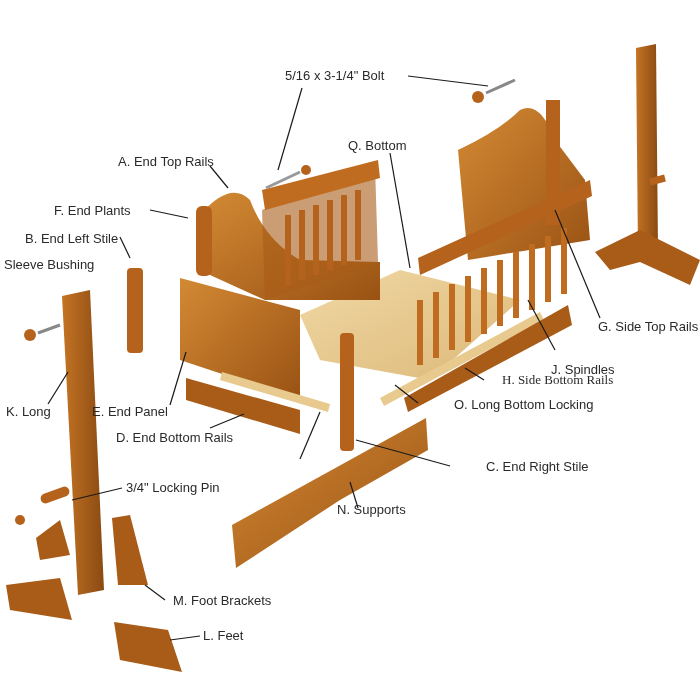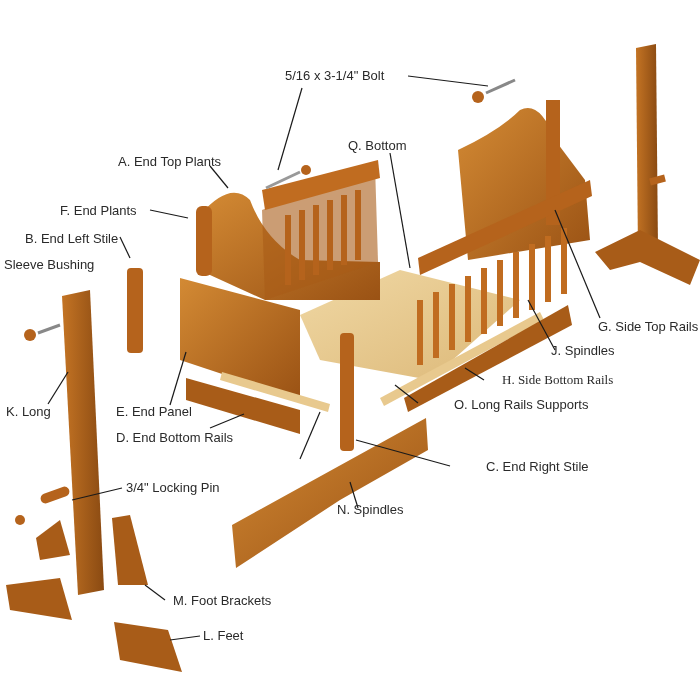--- a/index.html
+++ b/index.html
@@ -119,29 +119,29 @@
       <line x1="450" y1="466" x2="356" y2="440"></line>
       <line x1="122" y1="488" x2="72" y2="500"></line>
       <line x1="358" y1="508" x2="350" y2="482"></line>
       <line x1="165" y1="600" x2="145" y2="585"></line>
       <line x1="200" y1="636" x2="170" y2="640"></line>
     </g>
   </svg>
 
   <span class="lbl" style="left:285px;top:68px;">5/16 x 3-1/4" Bolt</span>
   <span class="lbl" style="left:348px;top:138px;">Q. Bottom</span>
-  <span class="lbl" style="left:118px;top:154px;">A. End Top Plants</span>
-  <span class="lbl" style="left:60px;top:203px;">F. End Plants</span>
+  <span class="lbl" style="left:118px;top:154px;">A. End Top Rails</span>
+  <span class="lbl" style="left:54px;top:203px;">F. End Plants</span>
   <span class="lbl" style="left:25px;top:231px;">B. End Left Stile</span>
   <span class="lbl" style="left:4px;top:257px;">Sleeve Bushing</span>
   <span class="lbl" style="left:578px;top:319px;margin-left:20px;">G. Side Top Rails</span>
-  <span class="lbl" style="left:551px;top:343px;">J. Spindles</span>
+  <span class="lbl" style="left:551px;top:362px;">J. Spindles</span>
   <span class="lbl" style="left:502px;top:372px;font-family:Liberation Serif, serif;">H. Side Bottom Rails</span>
-  <span class="lbl" style="left:454px;top:397px;">O. Long Rails Supports</span>
+  <span class="lbl" style="left:454px;top:397px;">O. Long Bottom Locking</span>
   <span class="lbl" style="left:6px;top:404px;">K. Long</span>
-  <span class="lbl" style="left:116px;top:404px;">E. End Panel</span>
+  <span class="lbl" style="left:92px;top:404px;">E. End Panel</span>
   <span class="lbl" style="left:116px;top:430px;">D. End Bottom Rails</span>
   <span class="lbl" style="left:443px;top:459px;margin-left:43px;">C. End Right Stile</span>
   <span class="lbl" style="left:126px;top:480px;">3/4" Locking Pin</span>
-  <span class="lbl" style="left:337px;top:502px;">N. Spindles</span>
+  <span class="lbl" style="left:337px;top:502px;">N. Supports</span>
   <span class="lbl" style="left:173px;top:593px;">M. Foot Brackets</span>
   <span class="lbl" style="left:203px;top:628px;text-align:right;">L. Feet</span>
 </div>
 
 </body></html>

